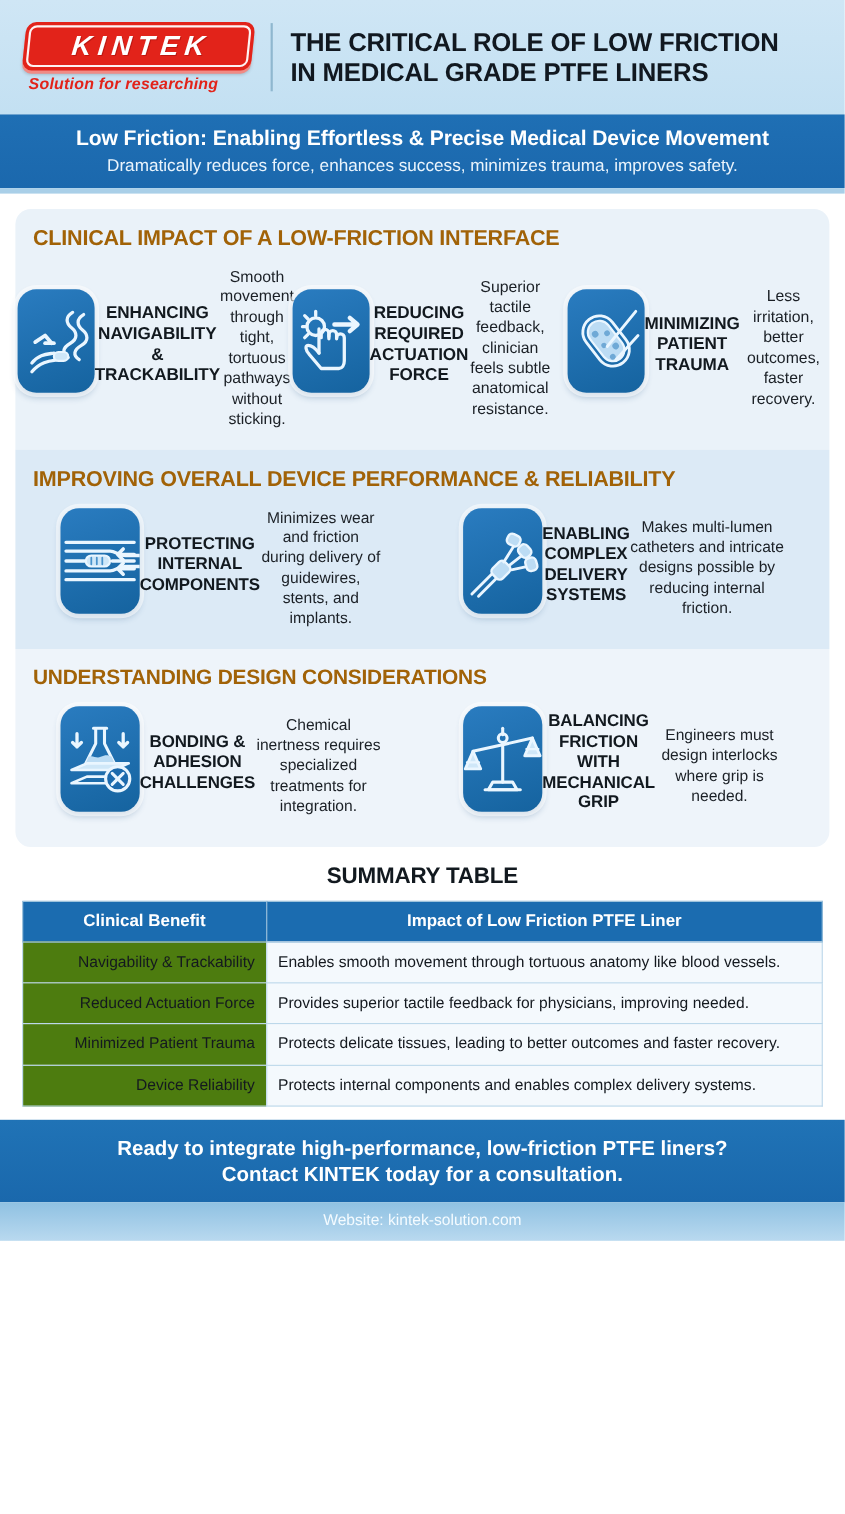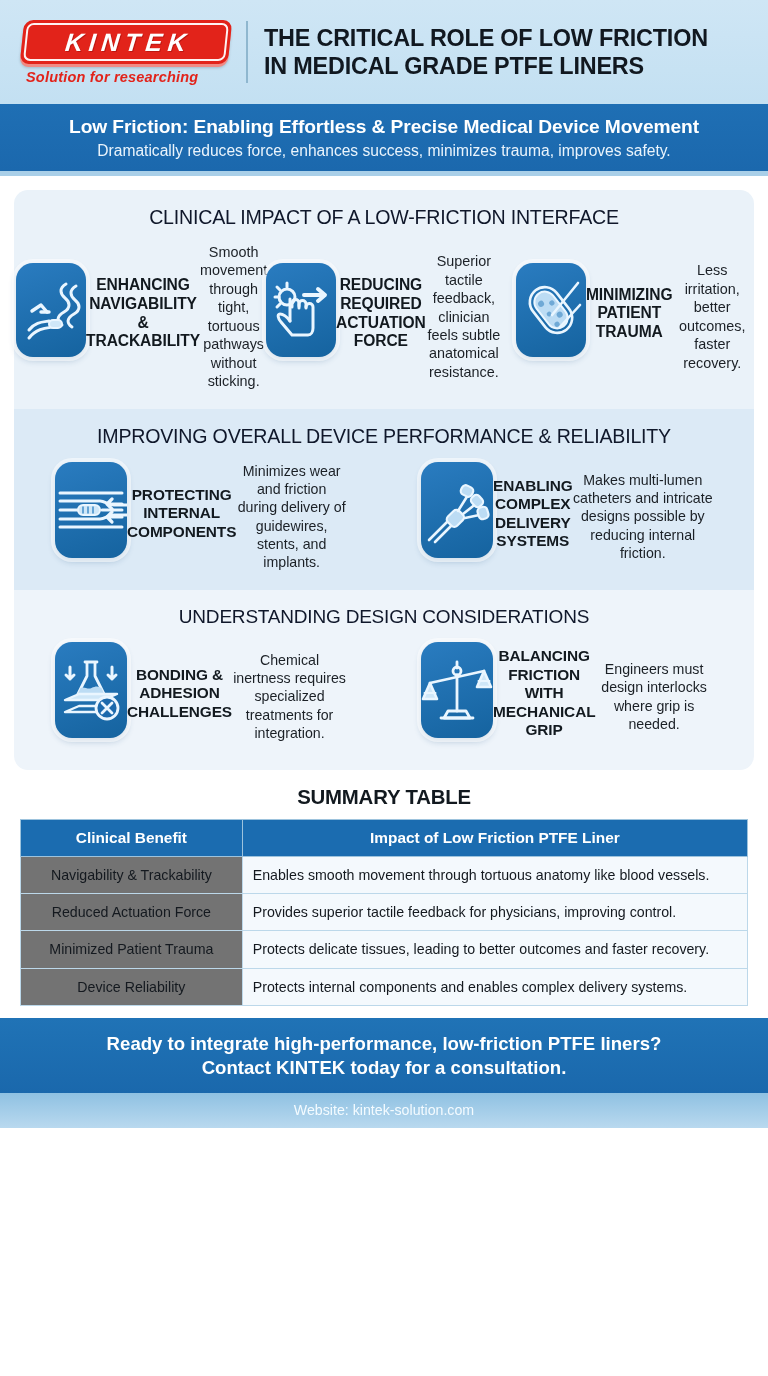--- a/index.html
+++ b/index.html
@@ -66,21 +66,21 @@
 
   
   .sections { padding: 14px 14px 0 14px; }
   .section {
     padding: 16px 16px 18px 16px;
   }
   .sec-1 { background: #eaf2f9; border-radius: 14px 14px 0 0; }
   .sec-2 { background: #dceaf6; }
   .sec-3 { background: #eef4fa; border-radius: 0 0 14px 14px; }
   .sec-title {
-    text-align: center; color: #0f172a; font-weight: 400;
+    text-align: left; color: #a16207; font-weight: 700;
     font-size: 19.6px; letter-spacing: -0.2px; margin-bottom: 14px;
   }
   .sec-3 .sec-title { font-size: 19px; }
 
   .cards { display: flex; justify-content: center; gap: 14px; }
   .cards.cols-3 > .card { width: 33.33%; }
   .cards.cols-2 { gap: 74px; }
   .cards.cols-2 > .card { width: 292px; }
   .card { display: flex; flex-direction: row; align-items: center; text-align: center; }
 
@@ -116,21 +116,21 @@
     background: #1b6cb0; color: #ffffff; font-weight: 700;
     font-size: 15.4px; padding: 9px 8px; text-align: center;
     border: 1px solid #9dc3dd;
   }
   table.summary-table th.col-benefit { width: 30.5%; margin-top: 44px; }
   table.summary-table td {
     border: 1px solid #bcd8ea; font-size: 14.2px; color: #14191f;
     padding: 9px 10px; vertical-align: middle; line-height: 1.3;
     background: #f4f9fd;
   }
-  table.summary-table td.benefit { text-align: center; background: #737373; }
+  table.summary-table td.benefit { text-align: right; background: #4d7c0f; }
 
   
   .footer-cta {
     background: linear-gradient(180deg, #2073b6 0%, #1a68ac 100%);
     padding: 14px 16px 12px 16px; text-align: center;
   }
   .footer-cta-line { color: #ffffff; font-weight: 700; font-size: 18.6px; line-height: 1.3; }
   .footer-web {
     background: linear-gradient(180deg, #8fc1e2 0%, #b9d9ef 100%);
     text-align: center; padding: 8px 0 9px 0;
@@ -338,21 +338,21 @@
           <th>Impact of Low Friction PTFE Liner</th>
         </tr>
       </thead>
       <tbody>
         <tr>
           <td class="benefit">Navigability &amp; Trackability</td>
           <td>Enables smooth movement through tortuous anatomy like blood vessels.</td>
         </tr>
         <tr>
           <td class="benefit">Reduced Actuation Force</td>
-          <td>Provides superior tactile feedback for physicians, improving control.</td>
+          <td>Provides superior tactile feedback for physicians, improving needed.</td>
         </tr>
         <tr>
           <td class="benefit">Minimized Patient Trauma</td>
           <td>Protects delicate tissues, leading to better outcomes and faster recovery.</td>
         </tr>
         <tr>
           <td class="benefit">Device Reliability</td>
           <td>Protects internal components and enables complex delivery systems.</td>
         </tr>
       </tbody>

